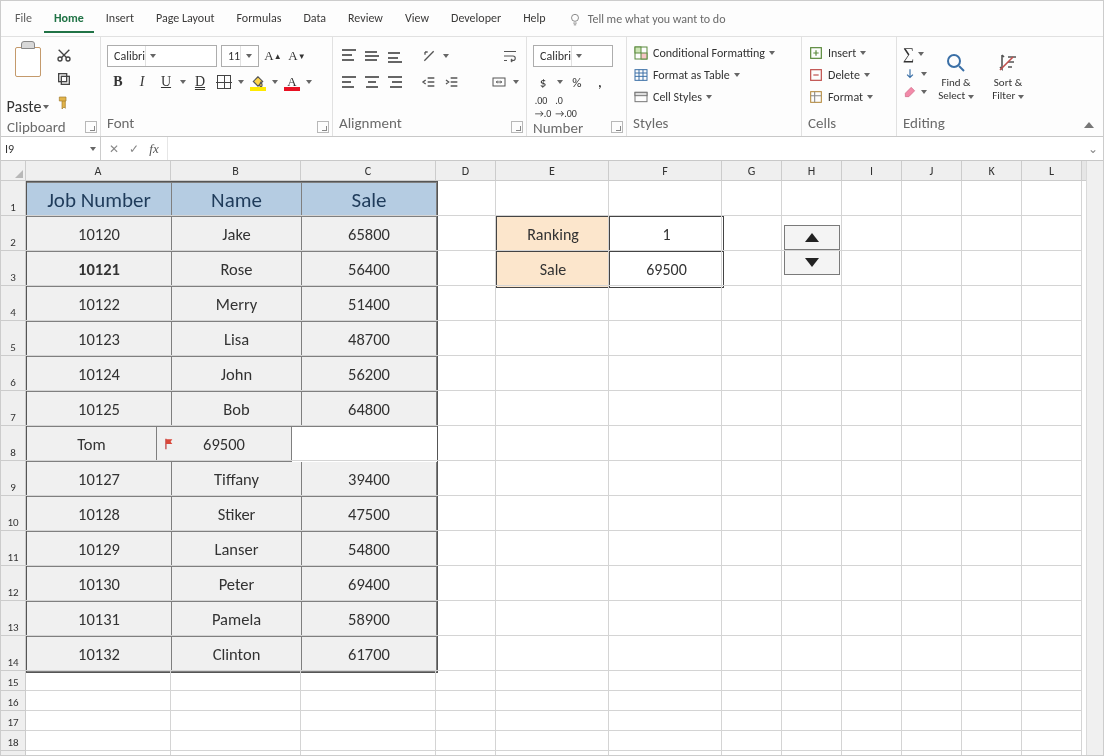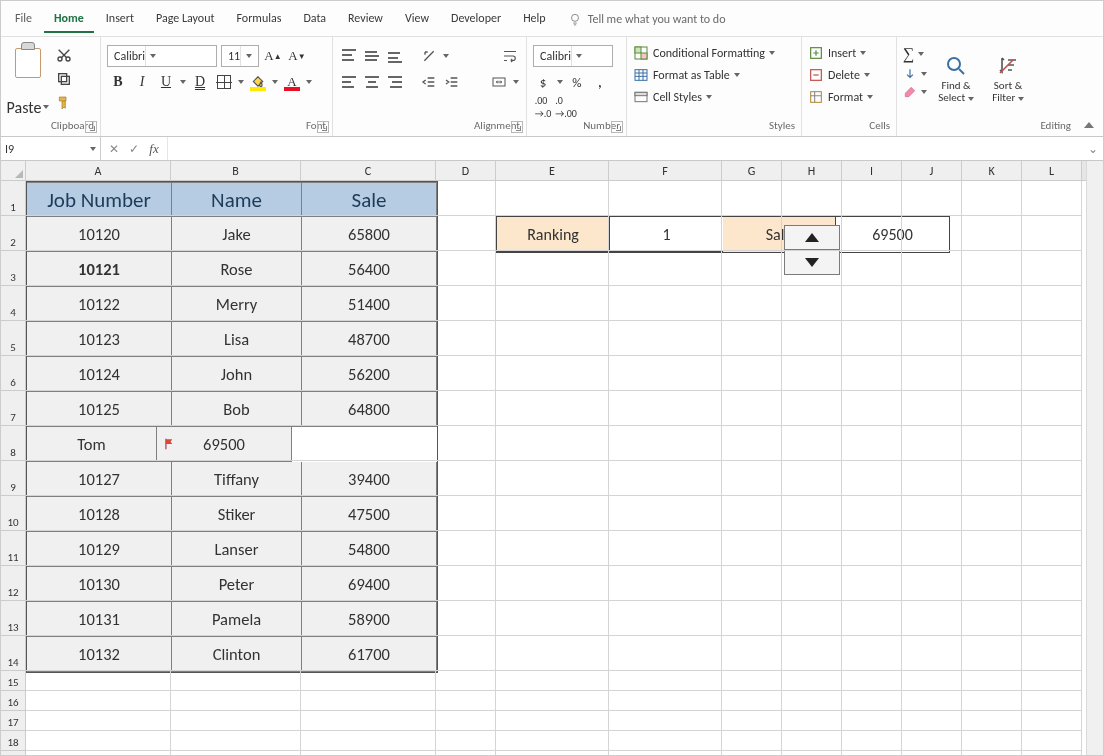--- a/index.html
+++ b/index.html
@@ -68,22 +68,22 @@
   }
   .group{
     border-right:1px solid var(--ribbon-sep);
     padding:4px 6px 0 6px;
     display:flex;
     flex-direction:column;
     position:relative;
   }
   .group-body{flex:1;display:flex;}
   .group-label{
-    text-align:right;
-    font-size:11px;
+    text-align:left;
+    font-size:15px;
     color:#6a6a6a;
     padding:2px 0 4px;
     position:relative;
   }
   .group-expand{
     position:absolute;right:3px;bottom:3px;
     width:12px;height:12px;
     border:1px solid #b8b8b8;
   }
   .group-expand::after{
@@ -216,21 +216,21 @@
   .db-head{background:var(--sel-blue);color:#1f3b5a;font-size:21px}
   .db-row{display:flex}
   .db-row.first .db-cell{border-top:1px solid #7f7f7f}
   .db-outer{border:1.5px solid #555;display:inline-block}
 
   .flag{position:absolute;width:14px;height:14px}
   .flag svg{width:14px;height:14px}
 
   
   .summary{
-    position:absolute;display:flex;
+    position:absolute;display:flex;flex-direction:column;
     border:1.5px solid #444;
     text-align:right;
   }
   .sum-row{display:flex}
   .sum-cell{
     width:113px;height:35px;display:flex;align-items:center;justify-content:center;
     font-size:16px;font-family:Calibri,Arial,sans-serif;
     border-right:1px solid #444;border-bottom:1px solid #444;
   }
   .sum-cell.lbl{background:var(--tan)}

